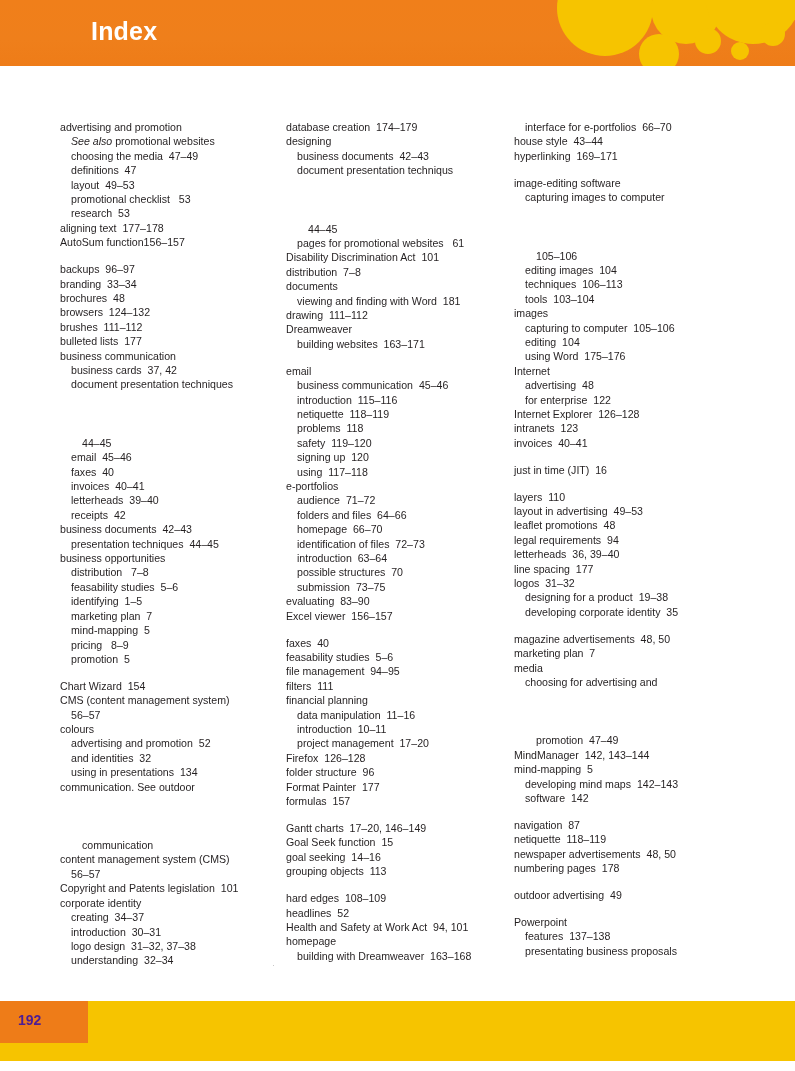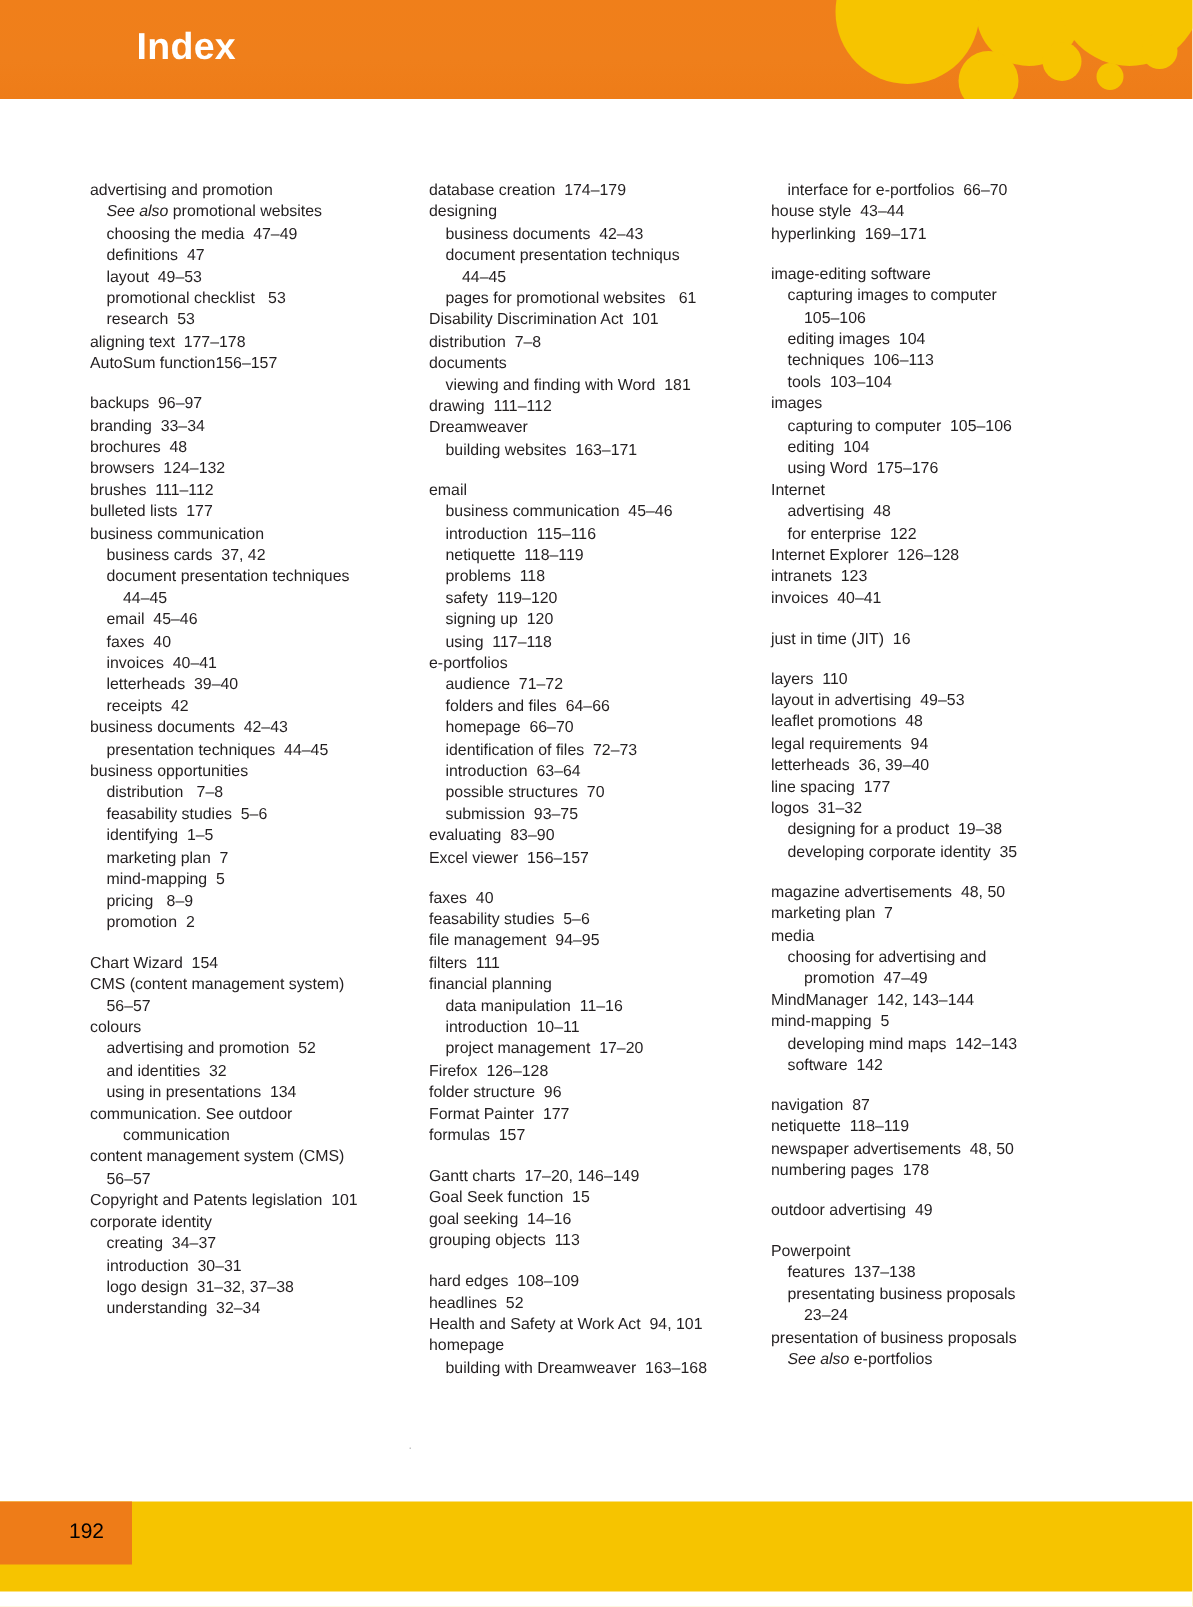--- a/index.html
+++ b/index.html
@@ -76,21 +76,21 @@
 
   .group { margin-bottom: 12.5px; }
   .entry {
     font-size: 10.6px;
     line-height: 14.4px;
     color: #231f20;
     white-space: pre-wrap;
   }
   .lvl0 { margin-left: 0; text-indent: 0; }
   .lvl1 { margin-left: 11px; }
-  .lvl2 { margin-left: 22px; }
+  .lvl2 { margin-left: 22px; margin-top: 44px; }
   .ital { font-style: italic; text-align: center; }
 
   
   .footer {
     position: absolute;
     left: 0;
     top: 1001px;
     width: 795px;
     height: 70px;
     background: #f6c400;
@@ -100,24 +100,23 @@
     left: 0;
     top: 0;
     width: 88px;
     height: 42px;
     background: #ee7c18;
   }
   .page-num {
     position: absolute;
     left: 18px;
     top: 11px;
-    color: #000000;
+    color: #4c1d95;
     font-size: 14px;
-    font-weight: normal;
-    margin-left: 28px;
+    font-weight: bold;
   }
   .footer-white {
     position: absolute;
     left: 0;
     top: 60px;
     width: 795px;
     height: 11px;
     background: #ffffff;
   }
   
@@ -176,21 +175,21 @@
           <div class="entry lvl1">receipts  42</div>
           <div class="entry lvl0">business documents  42–43</div>
           <div class="entry lvl1">presentation techniques  44–45</div>
           <div class="entry lvl0">business opportunities</div>
           <div class="entry lvl1">distribution   7–8</div>
           <div class="entry lvl1">feasability studies  5–6</div>
           <div class="entry lvl1">identifying  1–5</div>
           <div class="entry lvl1">marketing plan  7</div>
           <div class="entry lvl1">mind-mapping  5</div>
           <div class="entry lvl1">pricing   8–9</div>
-          <div class="entry lvl1">promotion  2</div>
+          <div class="entry lvl1">promotion  5</div>
         </div>
         <div class="group">
           <div class="entry lvl0">Chart Wizard  154</div>
           <div class="entry lvl0">CMS (content management system)</div>
           <div class="entry lvl1">56–57</div>
           <div class="entry lvl0">colours</div>
           <div class="entry lvl1">advertising and promotion  52</div>
           <div class="entry lvl1">and identities  32</div>
           <div class="entry lvl1">using in presentations  134</div>
           <div class="entry lvl0">communication. See outdoor</div>
@@ -230,21 +229,21 @@
           <div class="entry lvl1">safety  119–120</div>
           <div class="entry lvl1">signing up  120</div>
           <div class="entry lvl1">using  117–118</div>
           <div class="entry lvl0">e-portfolios</div>
           <div class="entry lvl1">audience  71–72</div>
           <div class="entry lvl1">folders and files  64–66</div>
           <div class="entry lvl1">homepage  66–70</div>
           <div class="entry lvl1">identification of files  72–73</div>
           <div class="entry lvl1">introduction  63–64</div>
           <div class="entry lvl1">possible structures  70</div>
-          <div class="entry lvl1">submission  93–75</div>
+          <div class="entry lvl1">submission  73–75</div>
           <div class="entry lvl0">evaluating  83–90</div>
           <div class="entry lvl0">Excel viewer  156–157</div>
         </div>
         <div class="group">
           <div class="entry lvl0">faxes  40</div>
           <div class="entry lvl0">feasability studies  5–6</div>
           <div class="entry lvl0">file management  94–95</div>
           <div class="entry lvl0">filters  111</div>
           <div class="entry lvl0">financial planning</div>
           <div class="entry lvl1">data manipulation  11–16</div>

